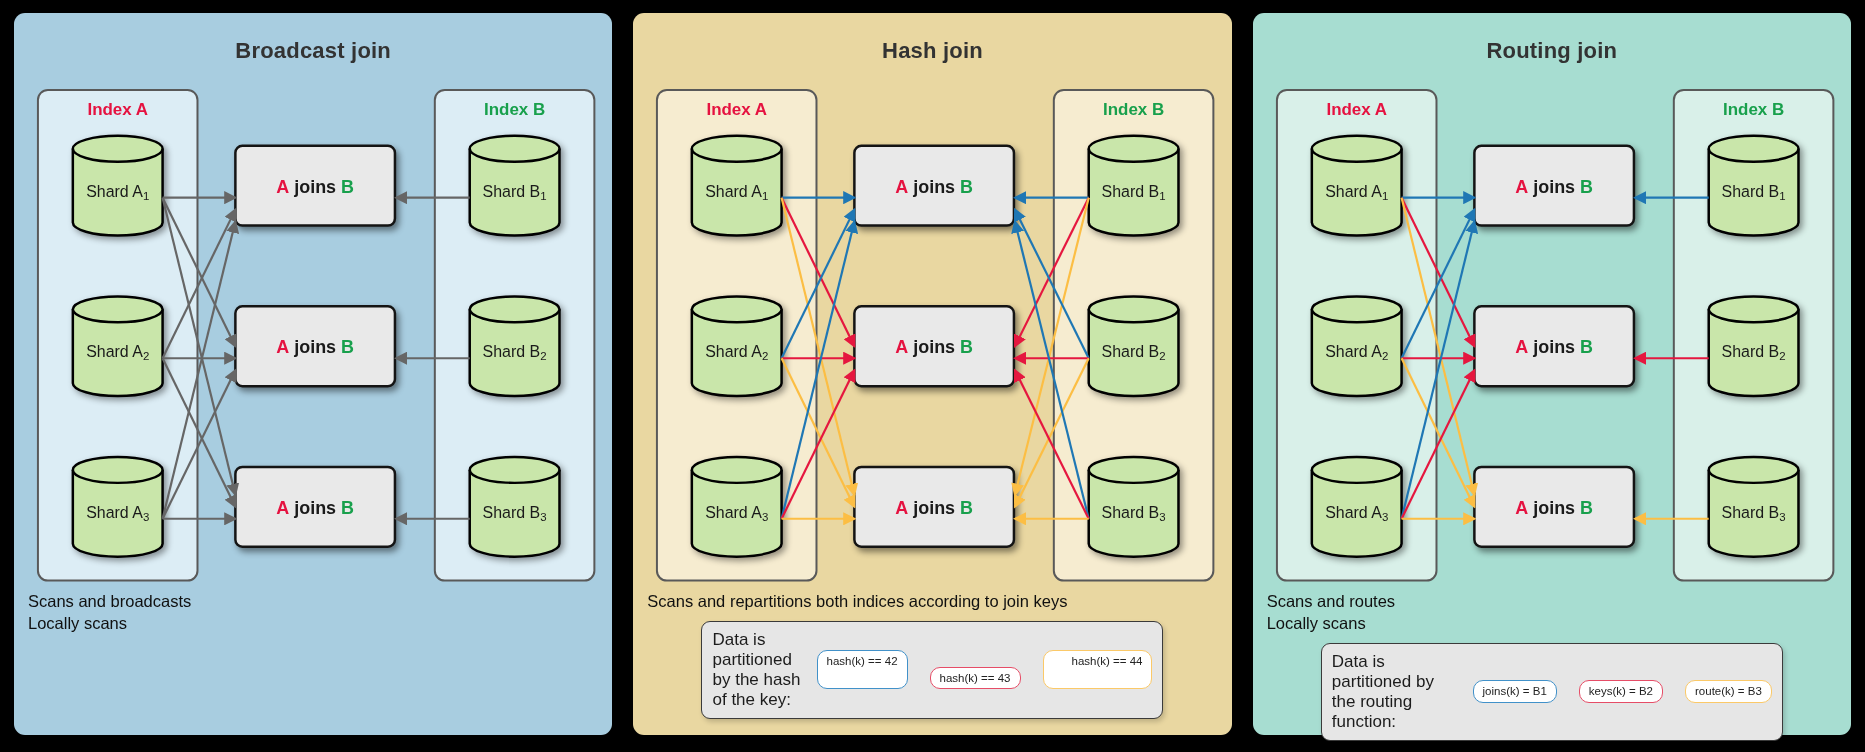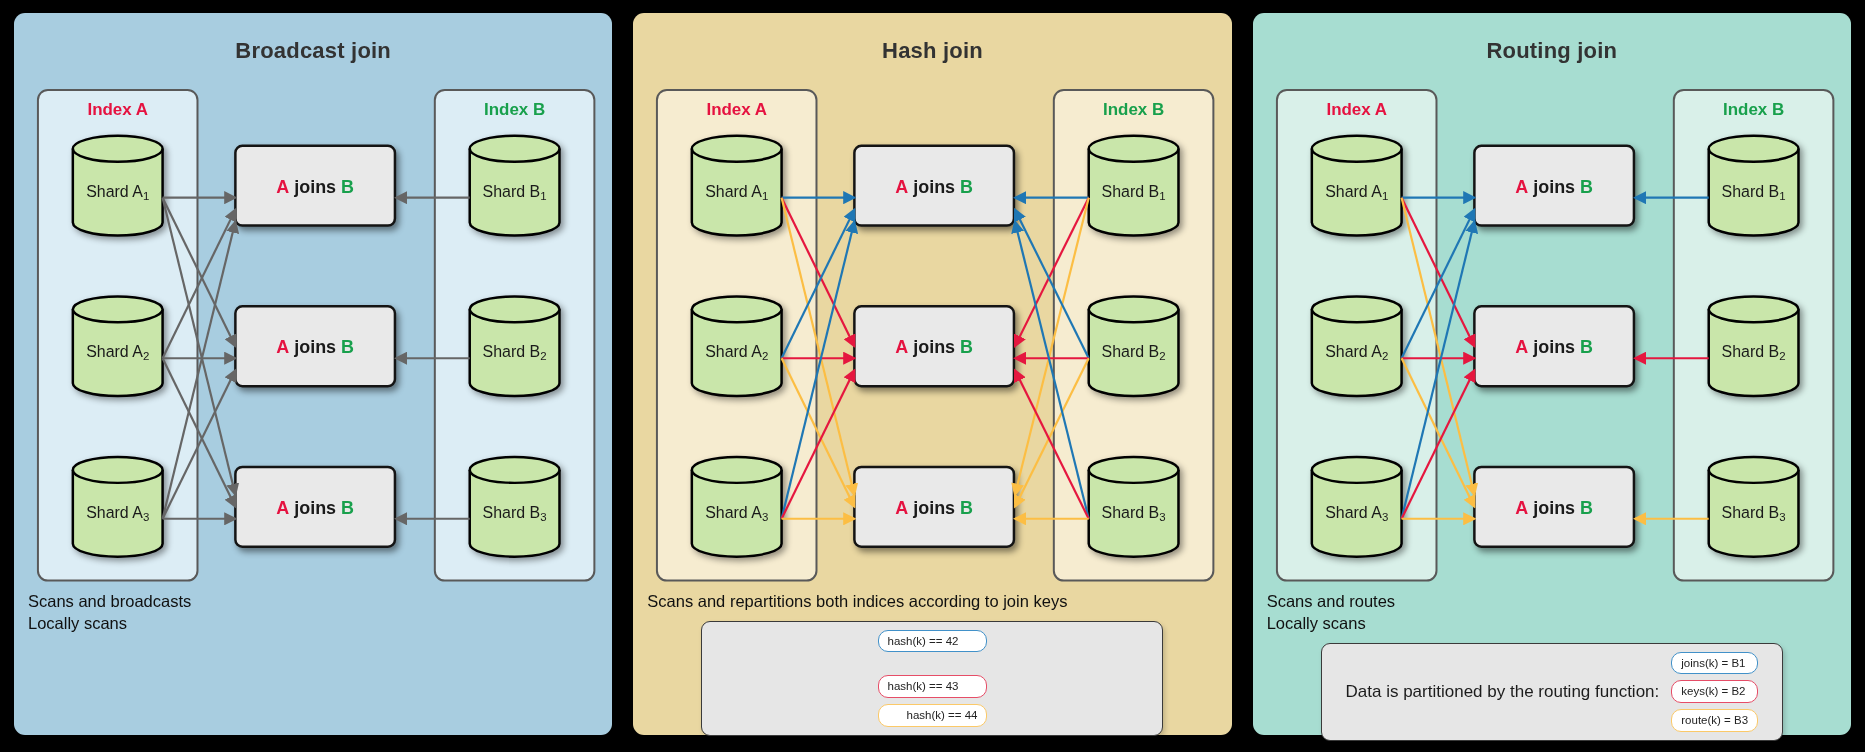--- a/index.html
+++ b/index.html
@@ -5,21 +5,21 @@
   html,body{margin:0;padding:0;background:#000;}
   body{width:1865px;height:752px;overflow:hidden;font-family:"Liberation Sans",sans-serif;}
   .wrap{display:flex;gap:21px;padding:13px 14px;box-sizing:border-box;width:1865px;height:752px;background:#000;}
   .panel{flex:1 1 0;height:722px;border-radius:11px;box-sizing:border-box;padding-top:24px;position:relative;}
   .title{margin:0;text-align:center;font-size:22px;font-weight:bold;color:#333;line-height:28px;letter-spacing:.2px;}
   svg.diagram{display:block;width:100%;height:auto;margin-top:16px;}
   .captions{display:flex;justify-content:space-between;align-items:baseline;padding:0 14px;font-size:16.5px;color:#101010;margin-top:0;line-height:22px;flex-direction:column;}
   .descbox{width:462px;min-height:90px;margin:9px auto 0;background:#e6e6e6;border:1.7px solid #3a3a3a;border-radius:9px;
            display:flex;align-items:center;justify-content:center;gap:12px;font-size:17px;color:#1c1c1c;box-sizing:border-box;
            box-shadow:2px 3px 5px rgba(0,0,0,0.18);padding:8px 10px;}
-  .pills{display:flex;flex-direction:column;gap:6px;}
+  .pills{display:flex;flex-direction:row;gap:22px;}
   .pill{background:#fff;border:1.7px solid #888;border-radius:10px;padding:2px 9px;font-size:11.5px;color:#222;white-space:nowrap;line-height:1.45;}
   svg text{font-family:"Liberation Sans",sans-serif;}
 </style>
 </head>
 <body>
 
 <div class="wrap">
 
   <section class="panel" style="background: rgb(168, 205, 224);">
     <h2 class="title">Broadcast join</h2>
@@ -173,20 +173,21 @@
         <line x1="457" y1="439" x2="383" y2="141" stroke="#1f77b4" stroke-width="2.2" marker-end="url(#ah1-blue)"></line>
         <line x1="457" y1="439" x2="383" y2="290" stroke="#e5173f" stroke-width="2.2" marker-end="url(#ah1-red)"></line>
         <line x1="457" y1="439" x2="383" y2="439" stroke="#fcbe44" stroke-width="2.2" marker-end="url(#ah1-yellow)"></line>
       </svg>
     <div class="captions">
       <span></span>
       <span>Scans and repartitions both indices according to join keys</span>
       <span></span>
     </div>
     <div class="descbox">
+      <span>Data is partitioned by the hash of the key:</span>
       <div class="pills">
           <div class="pill" style="border-color: rgb(65, 145, 201);">hash(k) == 42</div>
           <div class="pill" style="border-color: rgb(230, 77, 103); margin-top: 17px;">hash(k) == 43</div>
           <div class="pill" style="border-color: rgb(251, 201, 104); padding-left: 28px;">hash(k) == 44</div>
         </div>
     </div>
   </section>
 
   <section class="panel" style="background: rgb(167, 221, 209);">
     <h2 class="title">Routing join</h2>

